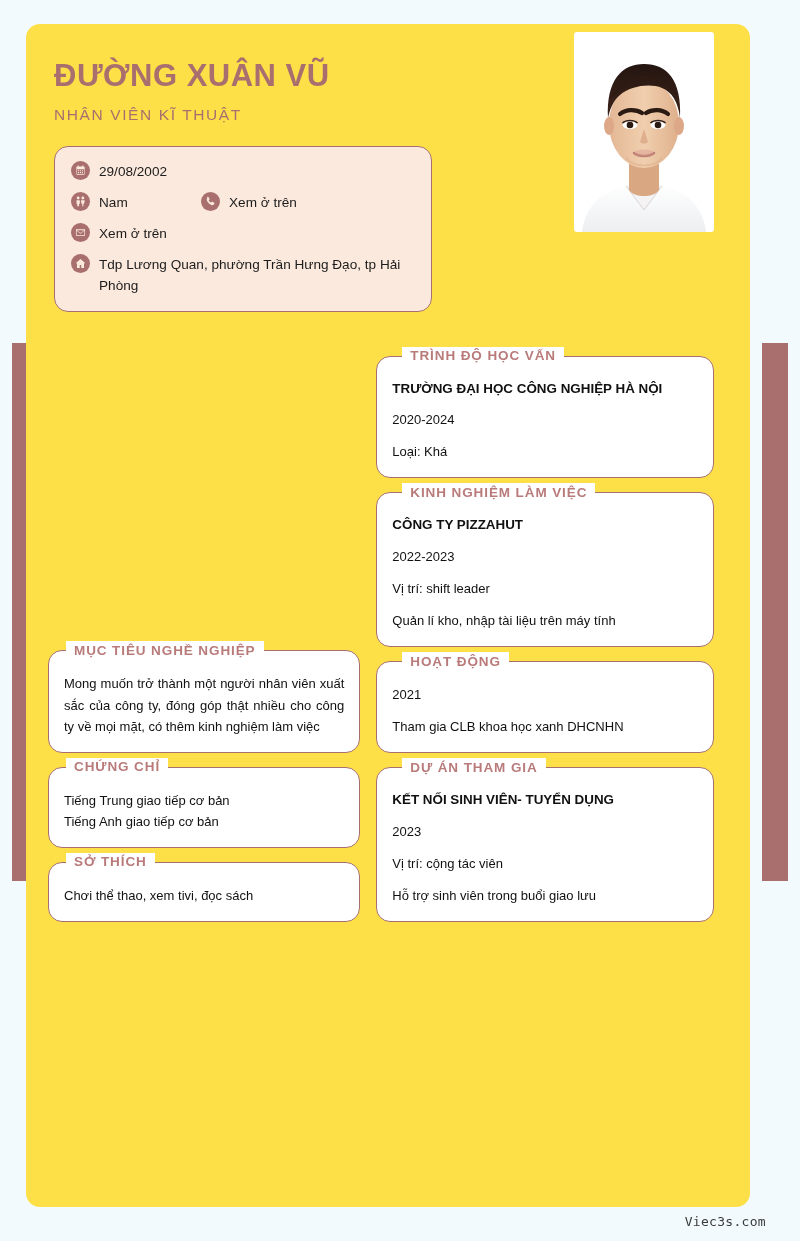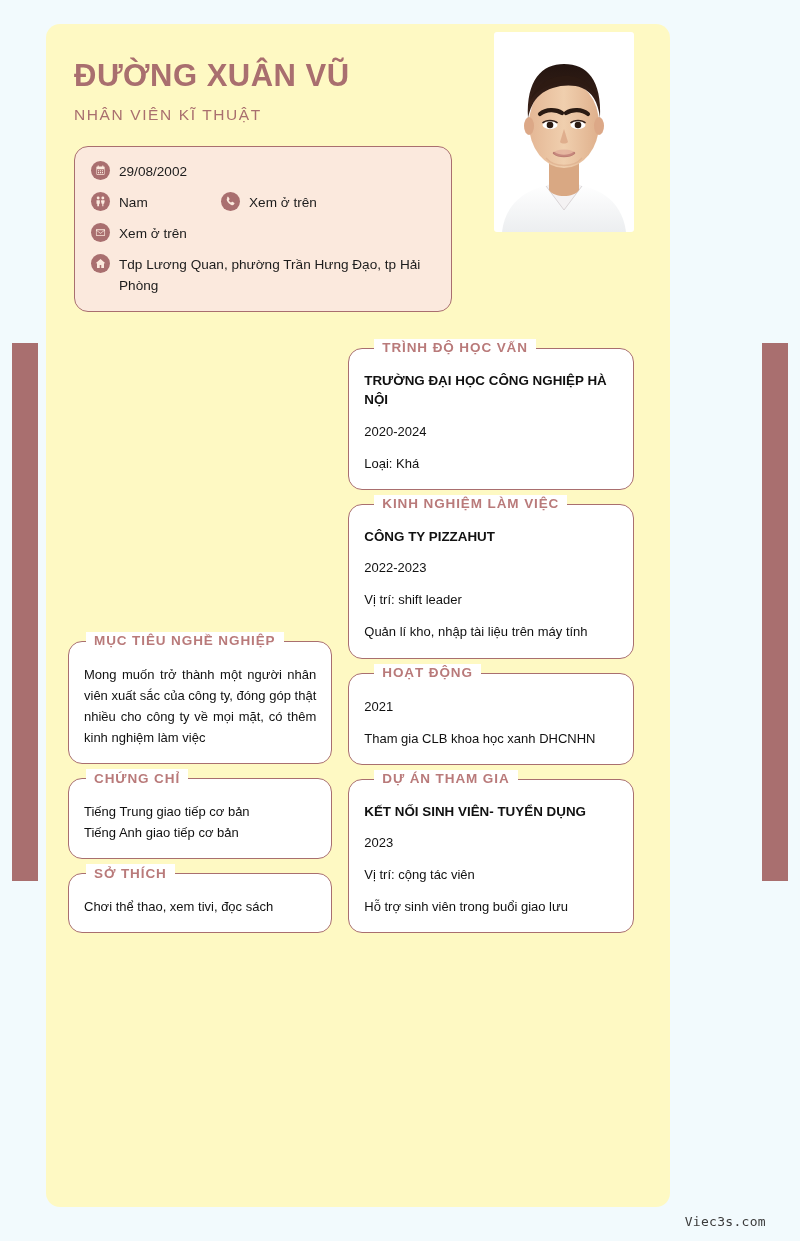--- a/index.html
+++ b/index.html
@@ -18,25 +18,25 @@
     position: absolute;
     background: #a96f6f;
     width: 26px;
   }
   .side-bar.left  { left: 12px;  top: 343px; height: 538px; }
   .side-bar.right { left: 762px; top: 343px; height: 538px; }
 
   
   .sheet {
     position: absolute;
-    left: 46px;
+    left: 26px;
     top: 24px;
-    width: 624px;
+    width: 724px;
     height: 1183px;
-    background: #fef9c3;
+    background: #fde047;
     border-radius: 14px;
     overflow: hidden;
   }
 
   
   .header {
     position: relative;
     padding: 34px 0 0 28px;
   }
   .name {
@@ -58,21 +58,21 @@
     right: 36px;
     top: 8px;
     width: 140px;
     height: 200px;
     overflow: hidden;
   }
   .photo-frame svg { display: block; width: 100%; height: 100%; }
 
   
   .contact-card {
-    margin: 22px 0 8px 28px;
+    margin: 22px 0 16px 28px;
     width: 378px;
     background: #fbe9dd;
     border: 1.6px solid #a96f6f;
     border-radius: 14px;
     padding: 13px 16px 15px 16px;
   }
   .contact-row {
     display: flex;
     align-items: flex-start;
     margin-bottom: 9px;

